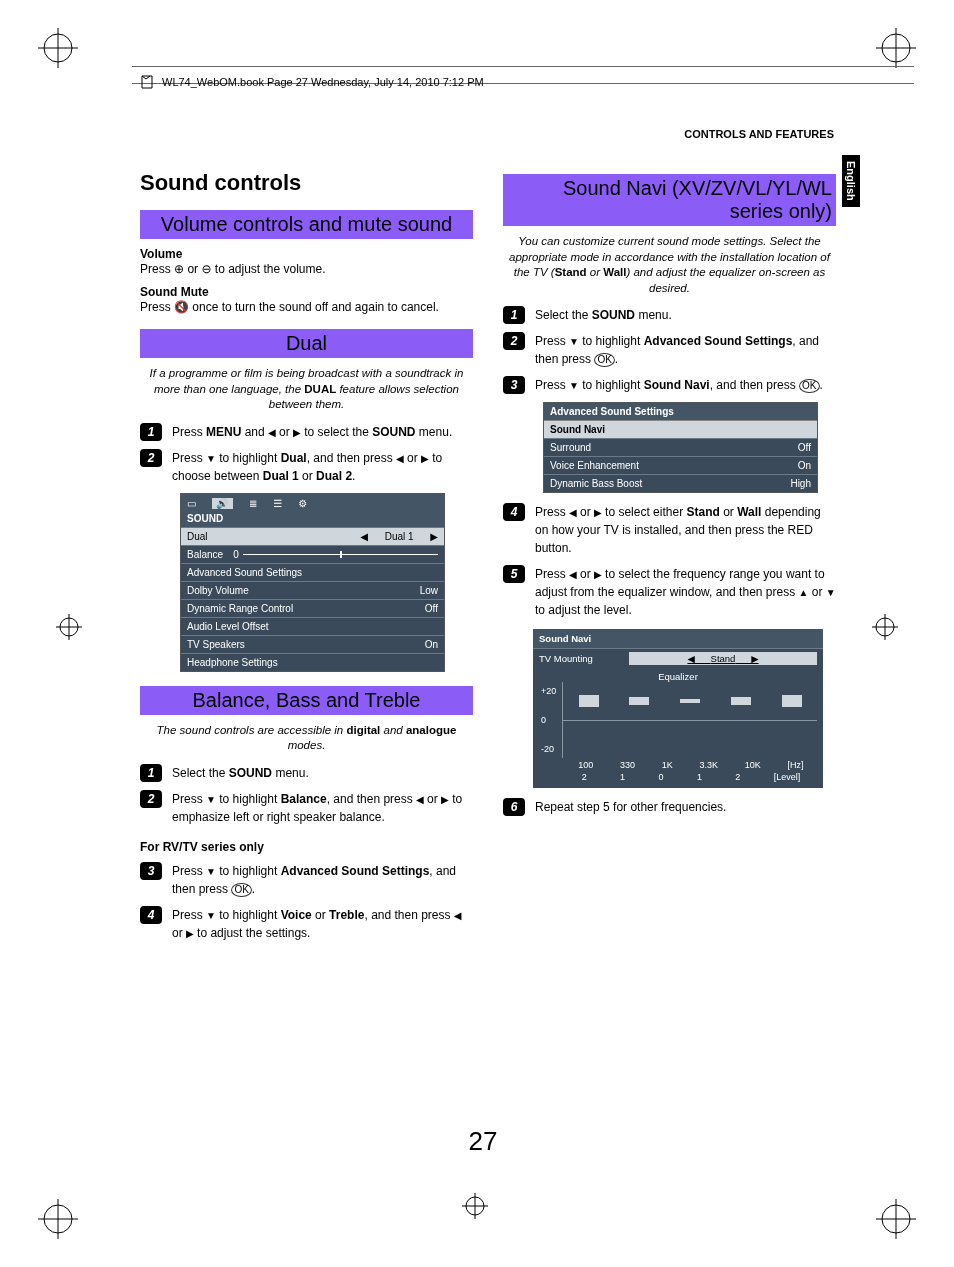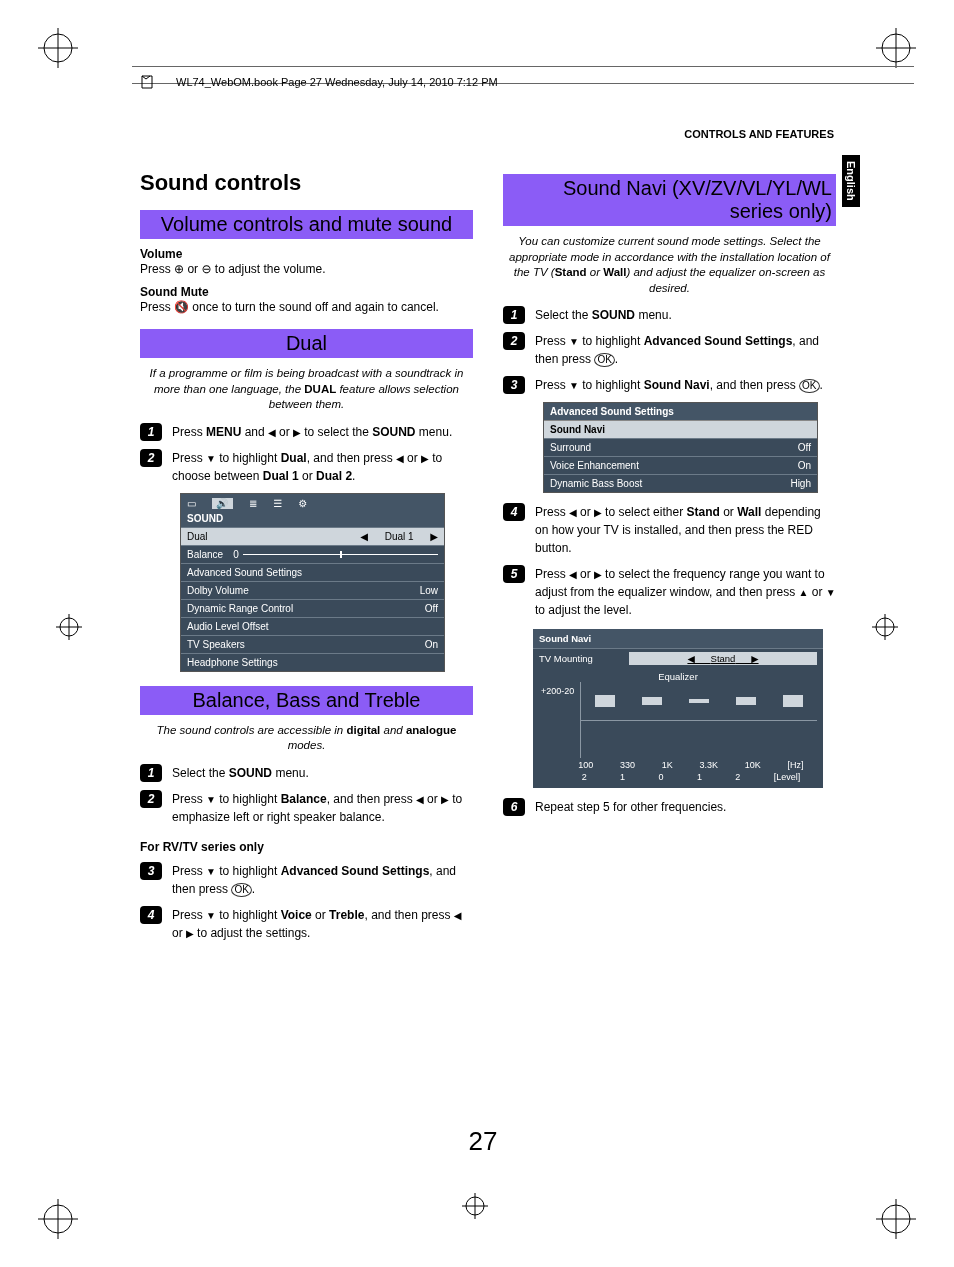--- a/index.html
+++ b/index.html
@@ -22,21 +22,21 @@
   .reg-left { top: 614px; left: 56px; }
   .reg-right { top: 614px; right: 56px; }
   .reg-bottom { bottom: 45px; left: 462px; }
   .header-tag {
     position: absolute;
     top: 74px; left: 140px;
     font-size: 11px;
     font-style: normal;
     display: flex;
     align-items: center;
-    gap: 20px;
+    gap: 6px;
   }
   .header-line {
     position: absolute;
     top: 66px; left: 132px; right: 40px;
     height: 18px;
     border-top: 1px solid #666;
     border-bottom: 1px solid #666;
   }
   .section-header {
     position: absolute;
@@ -130,21 +130,21 @@
     font-size: 9.5px;
     width: 290px;
     padding-bottom: 6px;
   }
   .eq .title-row { padding: 4px 6px; font-weight: bold; background: #445566; }
   .eq .mount-row { display:flex; padding: 3px 6px; border-top:1px solid #6b7a88; align-items:center; }
   .eq .mount-row .label { flex: 0 0 90px; }
   .eq .mount-row .val-box { flex:1; background:#cfd6dc; color:#000; text-align:center; padding:1px 0; position:relative;text-decoration:underline; }
   .eq .eq-title { text-align:center; padding: 3px 0 0; }
   .eq .eq-graph { display:flex; height: 76px; padding: 0 6px; }
-  .eq .yaxis { display:flex; flex-direction:row; justify-content:space-between; padding: 4px 6px 4px 2px; font-size:9px; }
+  .eq .yaxis { display:flex; flex-direction:column; justify-content:space-between; padding: 4px 6px 4px 2px; font-size:9px; }
   .eq .bars { flex:1; display:flex; justify-content:space-around; align-items:center; position:relative; border-left:1px solid #8a97a3; }
   .eq .bars::before { content:""; position:absolute; left:0; right:0; top:50%; height:1px; background:#8a97a3; }
   .eq .bar { width: 20px; background:#cfd6dc; }
   .eq .xaxis, .eq .levels { display:flex; padding: 2px 6px 0 32px; justify-content:space-around; font-size:9px; }
 
   .page-num {
     position: absolute;
     bottom: 110px;
     left: 12px; right: 0;
     text-align: center;

